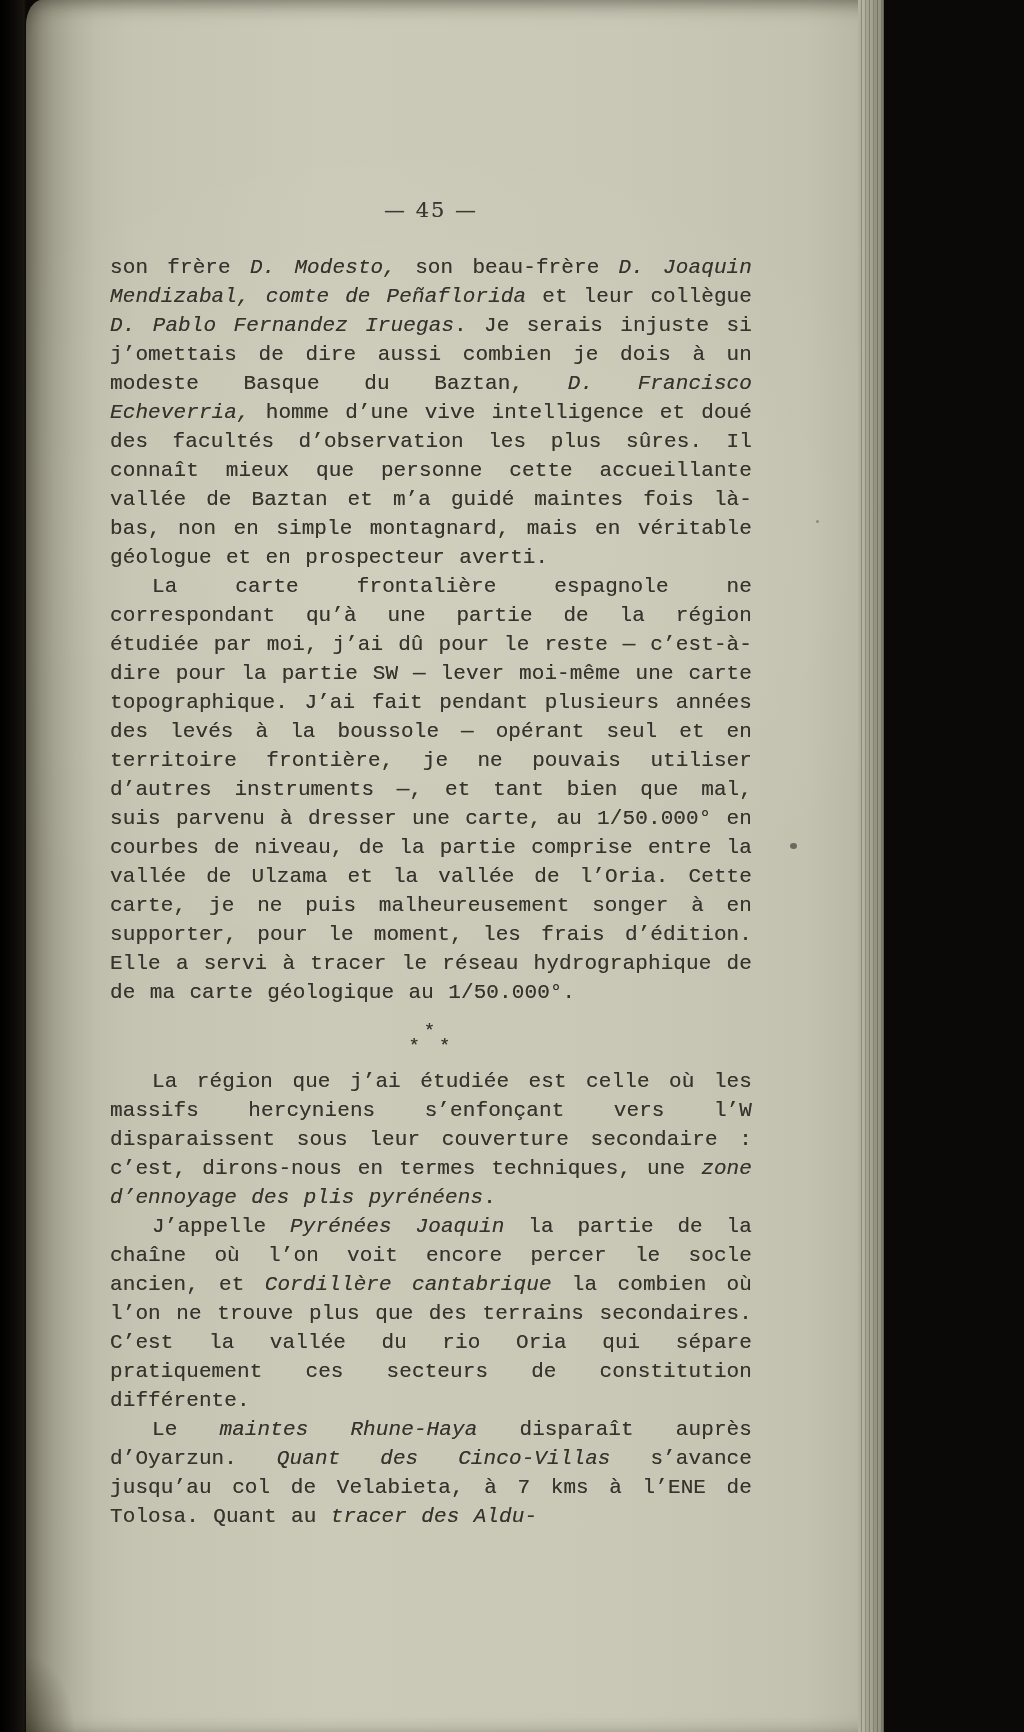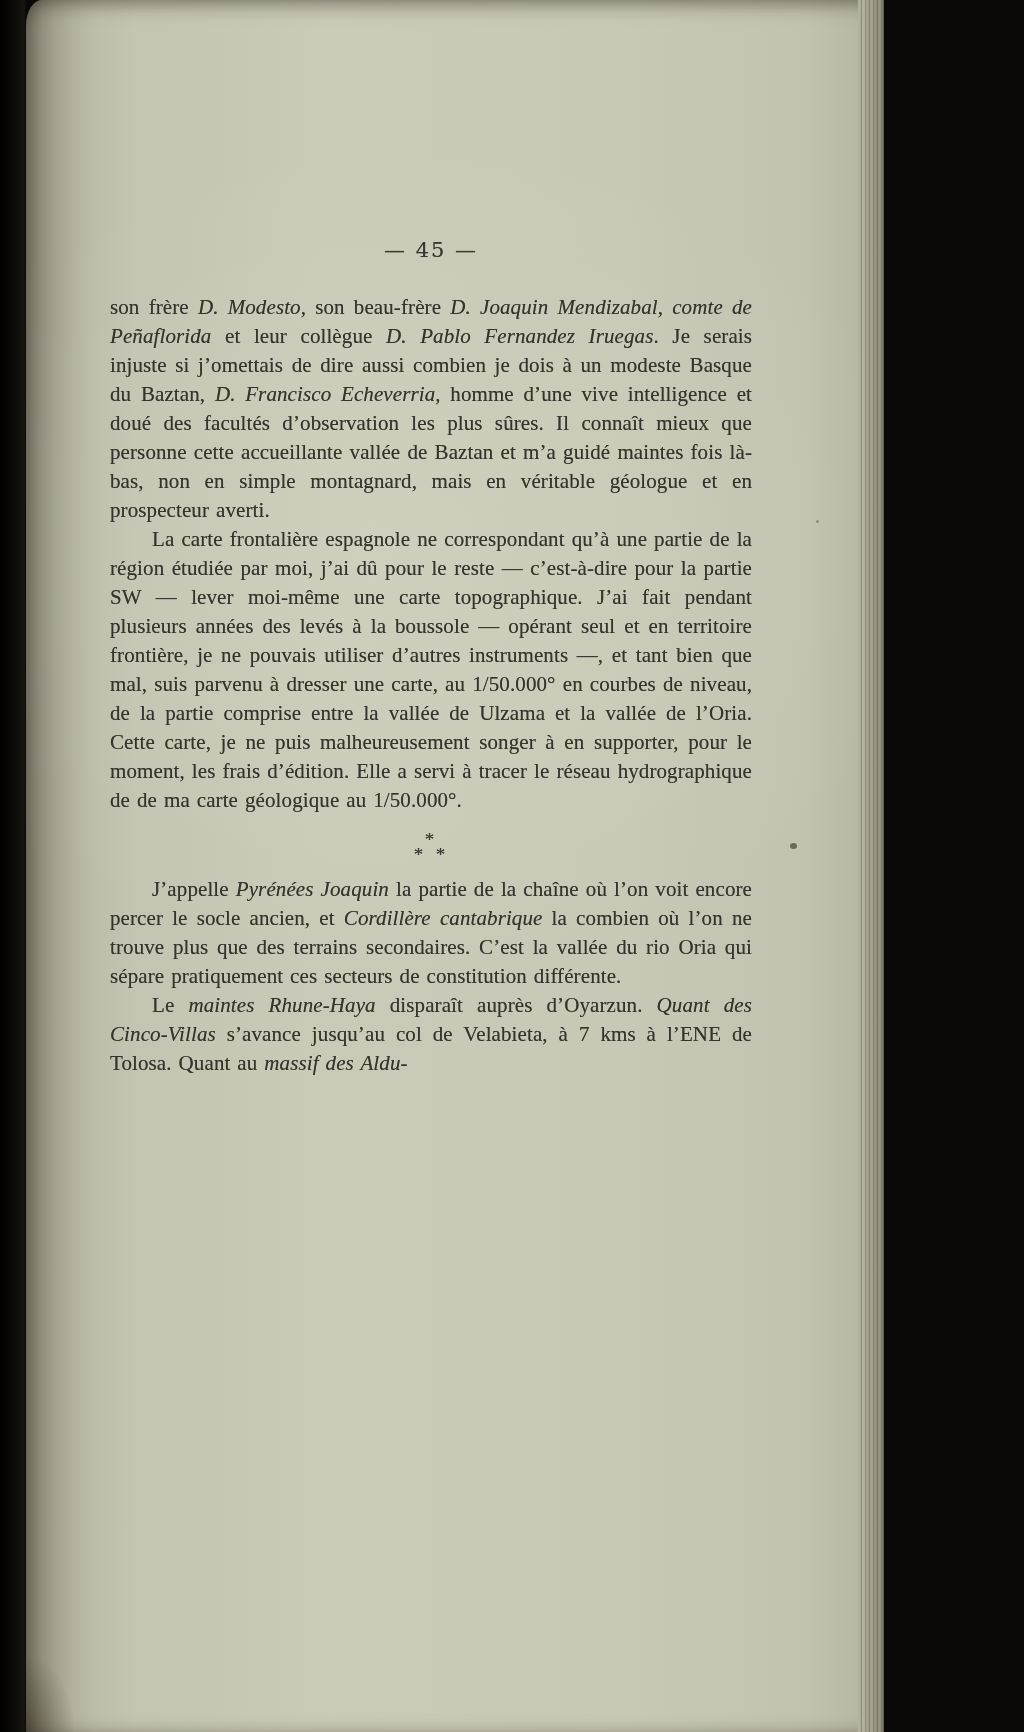--- a/index.html
+++ b/index.html
@@ -47,25 +47,24 @@
   }
   .page-number {
     width:642px;
     text-align:center;
     font-family:"DejaVu Serif","Liberation Serif",serif;
     font-size:21px;
     letter-spacing:2px;
     color:#3a3931;
     margin-bottom:31px;
     text-shadow: 0 0 0.5px rgba(52,51,44,0.55);
-    margin-top: 40px;
   }
   .text-block {
     width:642px;
-    font-family:Liberation Serif, serif;
+    font-family:Liberation Mono, monospace;
     font-size:21px;
     line-height:29px;
     text-align:justify;
     word-spacing:1.6px;
     letter-spacing:0.1px;
     color:#34332c;
     text-shadow: 0 0 0.5px rgba(52,51,44,0.55);
   }
   .para { margin:0; }
   .para.indent { text-indent:42px; }
@@ -90,22 +89,23 @@
 
   <div class="content">
     <div class="page-number">— 45 —</div>
     <div class="text-block">
         <p class="para"><span>son frère </span><em>D. Modesto,</em><span> son beau-frère </span><em>D. Joaquin Mendizabal, comte de Peñaflorida</em><span> et leur collègue </span><em>D. Pablo Fernandez Iruegas</em><span>. Je serais injuste si j’omettais de dire aussi combien je dois à un modeste Basque du Baztan, </span><em>D. Francisco Echeverria,</em><span> homme d’une vive intelligence et doué des facultés d’observation les plus sûres. Il connaît mieux que personne cette accueillante vallée de Baztan et m’a guidé maintes fois là-bas, non en simple montagnard, mais en véritable géologue et en prospecteur averti.</span></p>
         <p class="para indent"><span>La carte frontalière espagnole ne correspondant qu’à une partie de la région étudiée par moi, j’ai dû pour le reste — c’est-à-dire pour la partie SW — lever moi-même une carte topographique. J’ai fait pendant plusieurs années des levés à la boussole — opérant seul et en territoire frontière, je ne pouvais utiliser d’autres instruments —, et tant bien que mal, suis parvenu à dresser une carte, au 1/50.000° en courbes de niveau, de la partie comprise entre la vallée de Ulzama et la vallée de l’Oria. Cette carte, je ne puis malheureusement songer à en supporter, pour le moment, les frais d’édition. Elle a servi à tracer le réseau hydrographique de de ma carte géologique au 1/50.000°.</span></p>
         <div class="separator">
           <div>*</div>
           <div>* *</div>
         </div>
+        <p class="para indent"><span>La région que j’ai étudiée est celle où les massifs hercyniens s’enfonçant vers l’W disparaissent sous leur couverture secondaire : c’est, dirons-nous en termes techniques, une </span><em>zone d’ennoyage des plis pyrénéens</em><span>.</span></p>
         <p class="para indent"><span>J’appelle </span><em>Pyrénées Joaquin</em><span> la partie de la chaîne où l’on voit encore percer le socle ancien, et </span><em>Cordillère cantabrique</em><span> la combien où l’on ne trouve plus que des terrains secondaires. C’est la vallée du rio Oria qui sépare pratiquement ces secteurs de constitution différente.</span></p>
-        <p class="para indent"><span>Le </span><em>maintes Rhune-Haya</em><span> disparaît auprès d’Oyarzun. </span><em>Quant des Cinco-Villas</em><span> s’avance jusqu’au col de Velabieta, à 7 kms à l’ENE de Tolosa. Quant au </span><em>massif des Aldu-</em></p>
+        <p class="para indent"><span>Le </span><em>maintes Rhune-Haya</em><span> disparaît auprès d’Oyarzun. </span><em>Quant des Cinco-Villas</em><span> s’avance jusqu’au col de Velabieta, à 7 kms à l’ENE de Tolosa. Quant au </span><em>tracer des Aldu-</em></p>
       </div>
   </div>
 
   <div class="speck speck-1"></div>
   <div class="speck speck-2"></div>
   <div class="speck speck-3"></div>
 
   <div class="page-edges"></div>
 </div>
 

